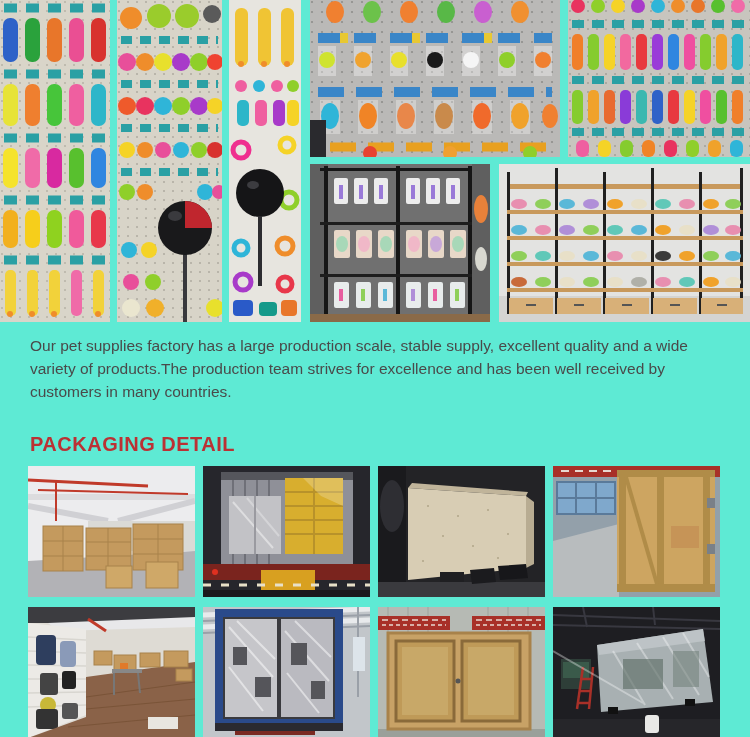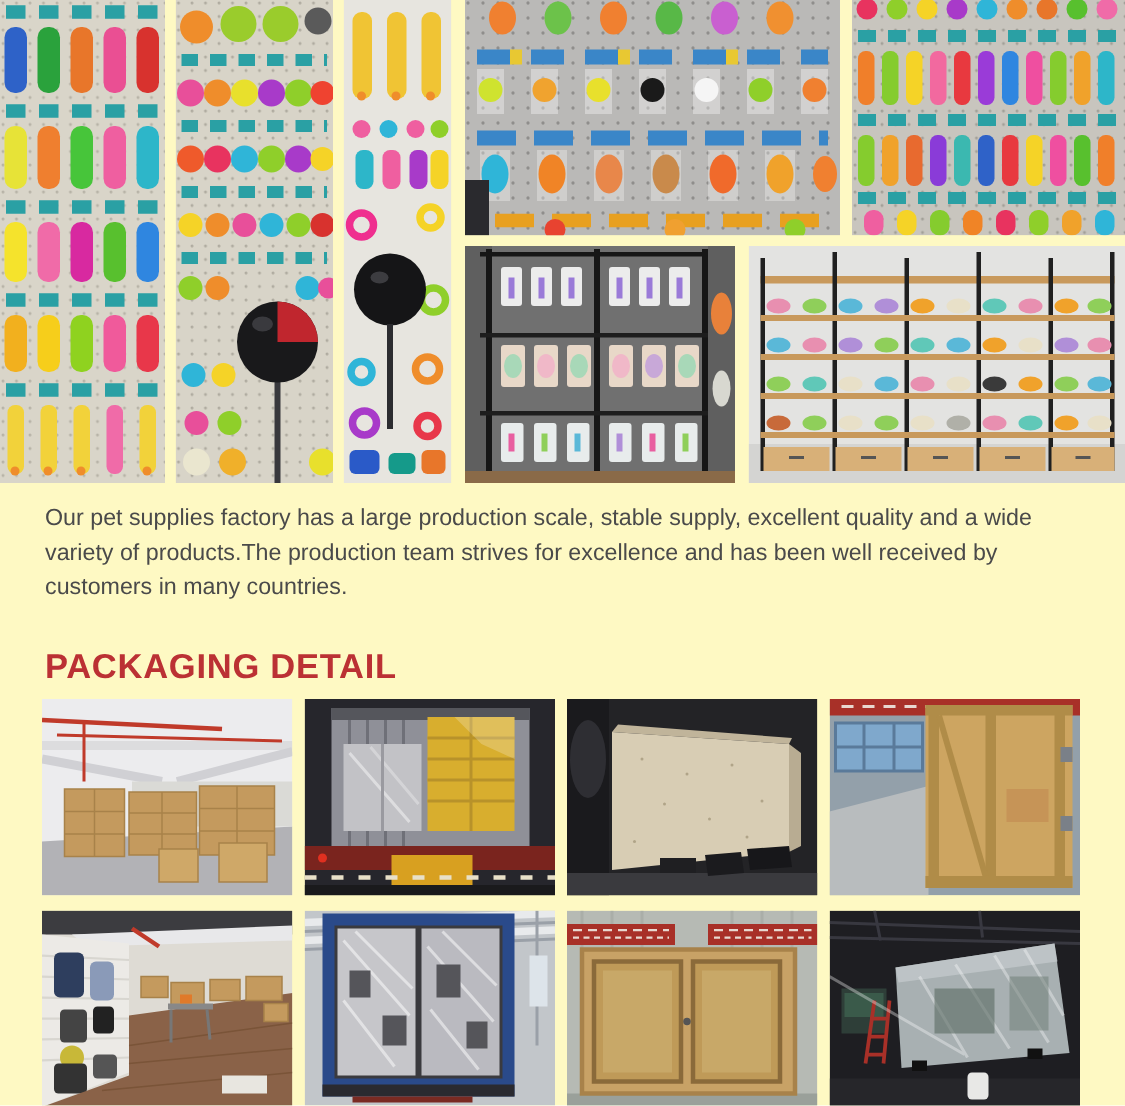--- a/index.html
+++ b/index.html
@@ -1,31 +1,31 @@
 <!DOCTYPE html>
 <html><head>
 <meta charset="utf-8">
 <style>
   html,body{margin:0;padding:0;background:#fff;}
-  .page{position:relative;width:750px;height:737px;background:#fef9c3;overflow:hidden;
+  .page{position:relative;width:750px;height:737px;background:#5eead4;overflow:hidden;
         font-family:"Liberation Sans",sans-serif;}
   figure{margin:0;padding:0;}
   .collage{position:relative;width:750px;height:322px;}
   .tile{position:absolute;overflow:hidden;}
   .tile svg{display:block;width:100%;height:100%;}
   .t1{left:0;top:0;width:110px;height:322px;}
   .t2{left:117px;top:0;width:105px;height:322px;}
   .t3{left:229px;top:0;width:72px;height:322px;}
   .t4{left:310px;top:0;width:250px;height:157px;}
   .t5{left:568px;top:0;width:182px;height:157px;}
   .t6{left:310px;top:164px;width:180px;height:158px;}
   .t7{left:499px;top:164px;width:251px;height:158px;}
   .intro{margin:12px 22px 0 30px;width:698px;font-size:15.5px;line-height:23px;
          color:#4a4a4a;letter-spacing:0;}
-  .section-title{margin:28px 0 0 30px;font-size:23px;line-height:27px;font-weight:bold;
+  .section-title{margin:28px 0 0 30px;font-size:20px;line-height:27px;font-weight:bold;
          color:#bb3134;letter-spacing:.5px;}
   .pack-grid{display:grid;grid-template-columns:repeat(4,167px);grid-auto-rows:131px;
          column-gap:8px;row-gap:10px;margin:8px 0 0 28px;width:694px;}
   .ptile{overflow:hidden;}
   .ptile svg{display:block;width:100%;height:100%;}
 </style>
 </head>
 <body>
 
 <div class="page">

